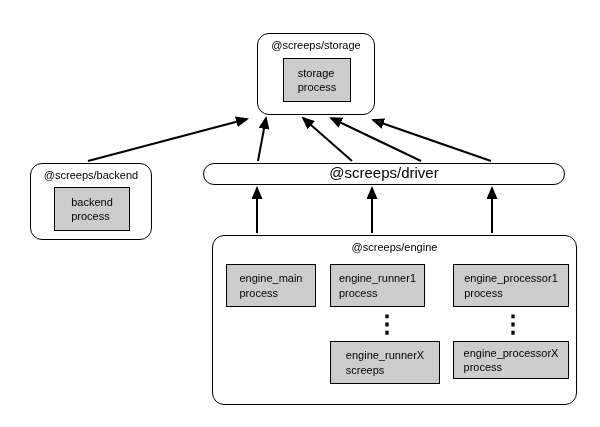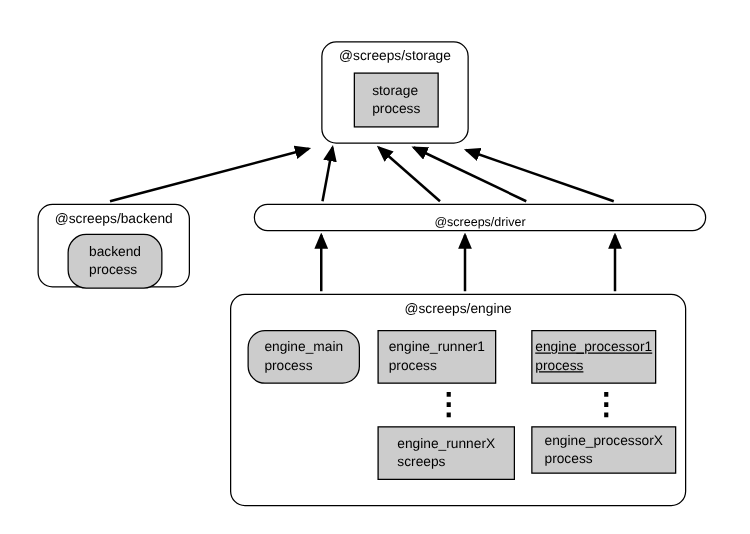--- a/index.html
+++ b/index.html
@@ -41,43 +41,43 @@
     display: flex;
     align-items: center;
     justify-content: center;
     text-align: left;
     font-size: 11px;
     line-height: 1.3;
     white-space: pre-line;
   }
   .pill {
     display: flex;
-    align-items: flex-end;
+    align-items: flex-start;
     justify-content: center;
     border-radius: 11px;
-    font-size: 10px;
+    font-size: 15px;
   }
   .dots {
     position: absolute;
     width: 20px;
     text-align: center;
     font-size: 24px;
     font-weight: bold;
     line-height: 32px;
   }
   
   .storage-node   { left: 257px; top: 33px;  width: 118px; height: 82px;  }
   .storage-node .process-box { left: 25px; top: 24px; width: 68px; height: 44px; }
-  .backend-node   { left: 30px;  top: 163px; width: 122px; height: 67px;  }
-  .backend-node .process-box { left: 23px; top: 23px; width: 76px; height: 44px; border-radius: 15px; }
+  .backend-node   { left: 30px;  top: 163px; width: 122px; height: 77px;  }
+  .backend-node .process-box { left: 23px; top: 23px; width: 76px; height: 44px; }
   .driver-node    { left: 203px; top: 163px; width: 362px; height: 22px;  }
-  .engine-node    { left: 184px; top: 235px; width: 365px; height: 170px; }
-  .engine-main       { left: 13px;  top: 28px;  width: 90px;  height: 43px; border-radius: 14px; }
+  .engine-node    { left: 212px; top: 235px; width: 365px; height: 170px; }
+  .engine-main       { left: 13px;  top: 28px;  width: 90px;  height: 43px; }
   .engine-runner1    { left: 117px; top: 28px;  width: 95px; height: 43px; }
-  .engine-processor1 { left: 240px; top: 28px;  width: 100px; height: 43px; text-decoration: underline; }
+  .engine-processor1 { left: 240px; top: 28px;  width: 116px; height: 43px; }
   .engine-runnerX    { left: 117px; top: 105px; width: 110px; height: 43px; }
   .engine-processorX { left: 240px; top: 105px; width: 116px; height: 38px; }
   .runner-dots    { left: 162px; top: 72px; }
   .processor-dots { left: 288px; top: 72px; }
 </style>
 </head>
 <body>
 
 <div class="canvas">
 

